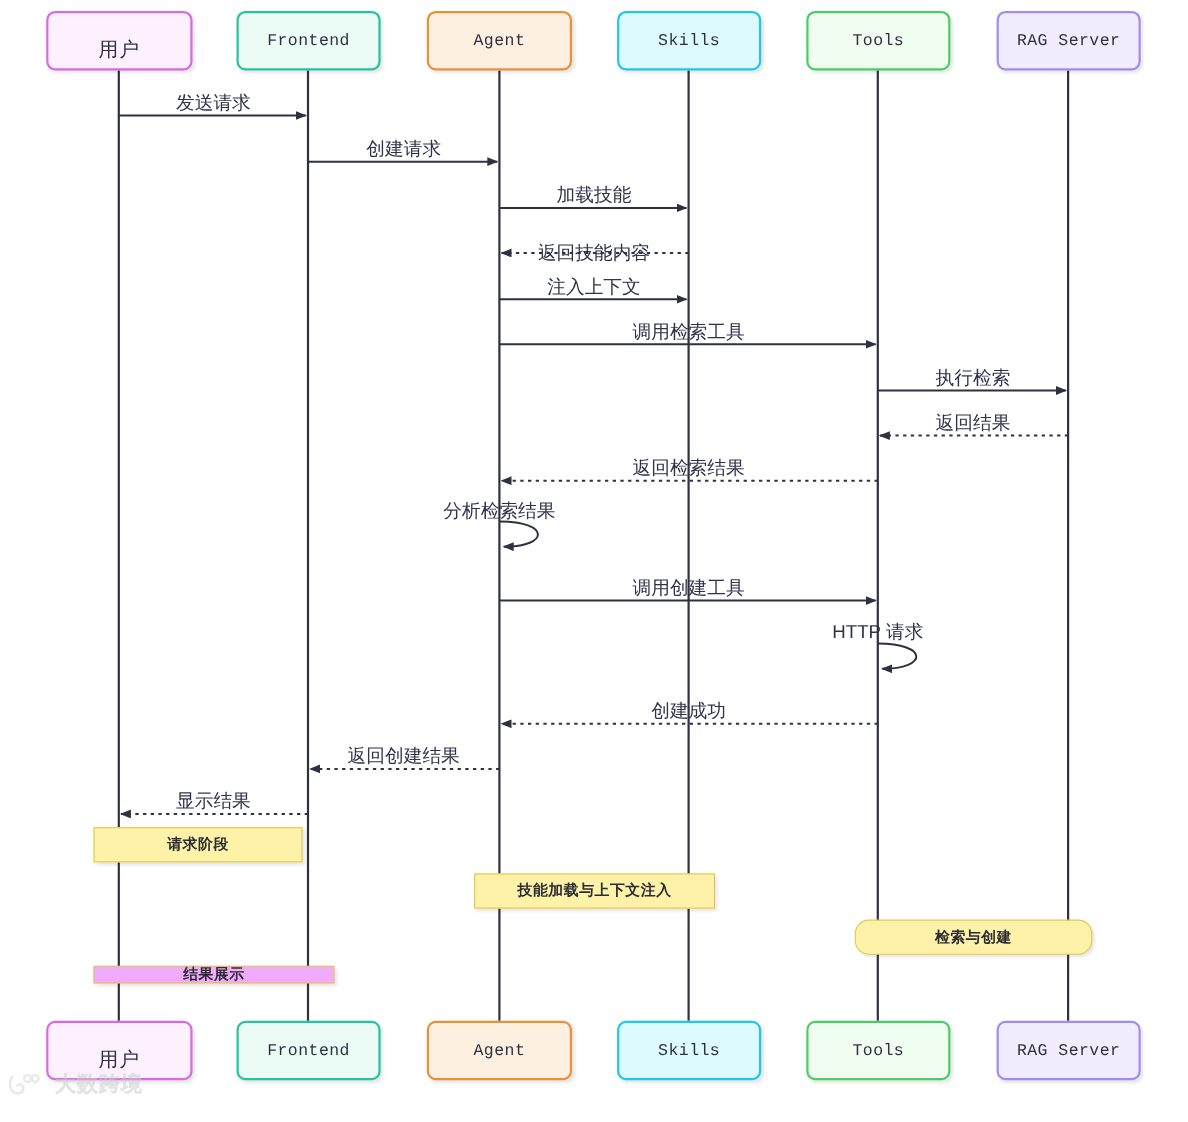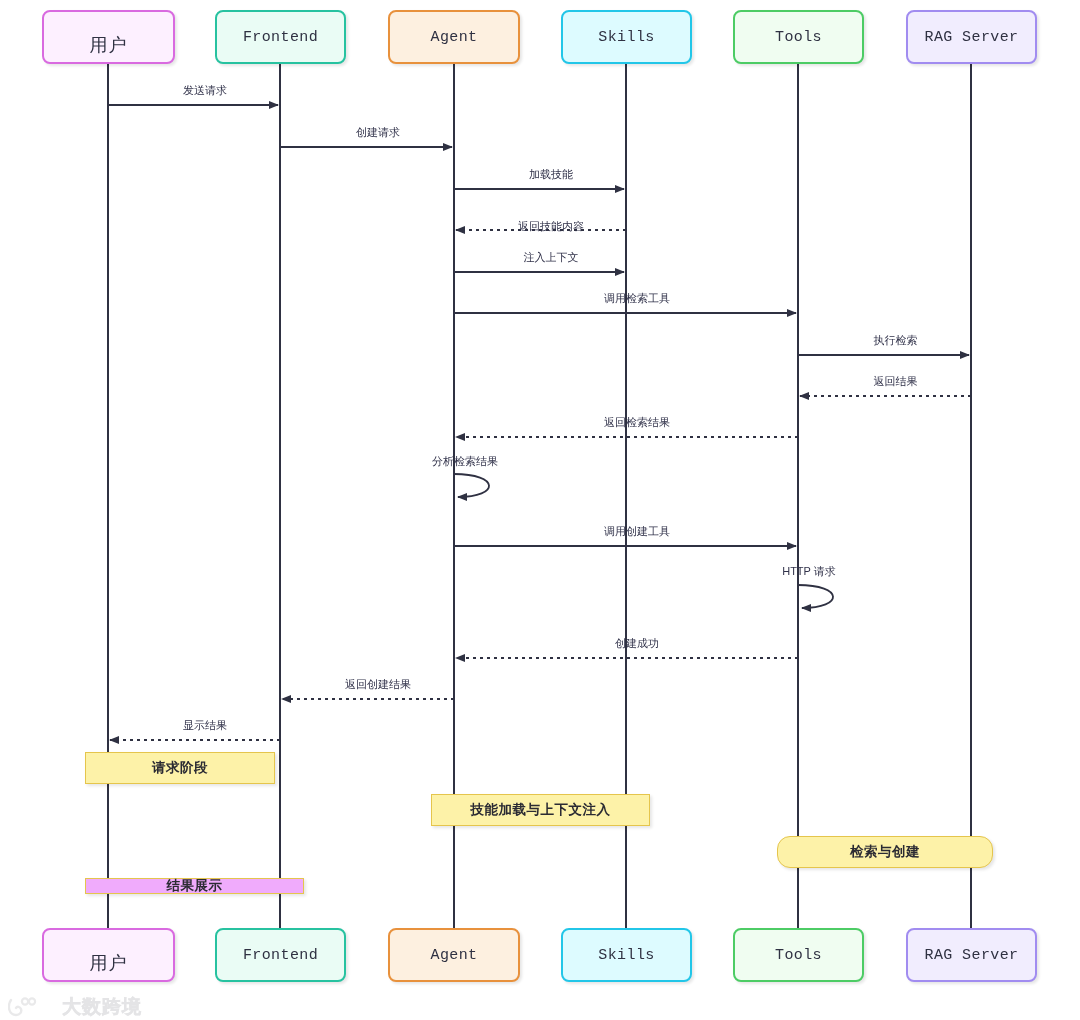--- a/index.html
+++ b/index.html
@@ -48,26 +48,25 @@
   }
   .actor-label.cjk {
     font-family: Liberation Sans, sans-serif;
     font-size: 18px;
     letter-spacing: 1px;
     margin-top: 16px;
   }
   
   .msg-label {
     position: absolute;
-    font-size: 11px;
+    font-size: 17px;
     color: #31324a;
     white-space: nowrap;
     transform: translateX(-50%);
     line-height: 1;
-    margin-left: 11px;
   }
   
   .note-box {
     position: absolute;
     box-sizing: border-box;
     display: flex;
     align-items: center;
     justify-content: center;
     border-width: 1.5px;
     border-style: solid;
@@ -77,24 +76,24 @@
     font-size: 13.5px;
     font-weight: bold;
     color: #2b2b33;
     white-space: nowrap;
     letter-spacing: 0.5px;
   }
   
   #watermark {
     position: absolute;
     left: 8px;
-    bottom: 0;
+    bottom: 21px;
     display: flex;
     align-items: center;
-    gap: 24px;
+    gap: 12px;
     opacity: 0.55;
     pointer-events: none;
   }
   #watermark .wm-mark {
     width: 30px;
     height: 22px;
     position: relative;
   }
   #watermark .wm-text {
     font-size: 19px;

